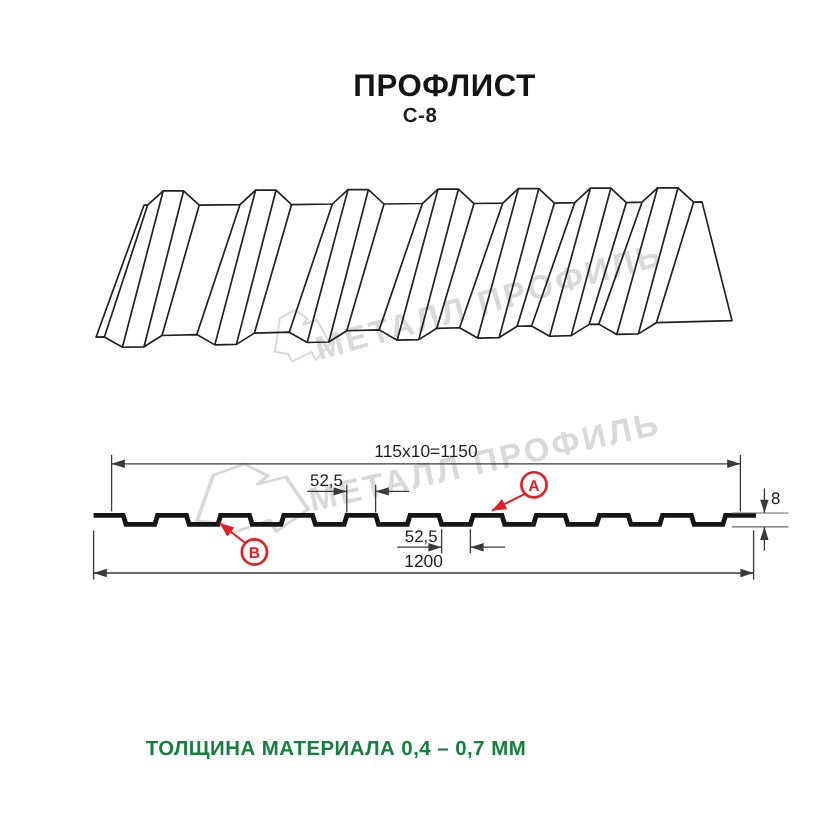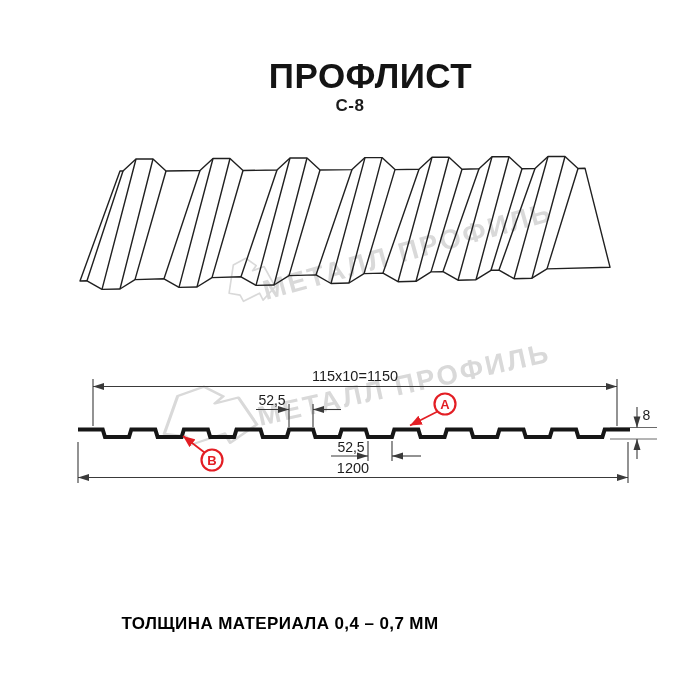--- a/index.html
+++ b/index.html
@@ -1,22 +1,22 @@
 <!DOCTYPE html>
 <html style="--accent: #e31e24; --wm: #d9d9d9;"><head>
 <meta charset="utf-8">
 <style>
   html,body{margin:0;padding:0;background:#fff;}
   .stage{position:relative;width:700px;height:700px;background:#fff;overflow:hidden;
          font-family:"Liberation Sans",sans-serif;}
   .header{position:absolute;top:56px;left:0;width:700px;text-align:center;}
-  .title{font-size:35px;font-weight:800;letter-spacing:.5px;color:#141414;padding-left:41px;}
+  .title{font-size:26px;font-weight:800;letter-spacing:.5px;color:#141414;padding-left:41px;}
   .subtitle{font-size:17px;font-weight:700;letter-spacing:.5px;color:#1b1b1b;}
   .footer{position:absolute;top:614px;left:0;width:560px;text-align:center;
-          font-size:17px;font-weight:700;letter-spacing:.4px;color:#000000;}
+          font-size:17px;font-weight:700;letter-spacing:.4px;color:#15803d;}
   svg{position:absolute;left:0;top:0;}
   .draw{fill:none;stroke:#202020;stroke-width:1.4;stroke-linejoin:round;}
   .profile{fill:none;stroke:#161616;stroke-width:4;stroke-linejoin:miter;}
   .dim{stroke:#3a3a3a;stroke-width:1.1;fill:none;}
   .dimthin{stroke:#6a6a6a;stroke-width:1;fill:none;}
   .dimtext{font-size:14.5px;fill:#1d1d1d;}
   .dimtext-s{font-size:14px;fill:#1d1d1d;}
   .dim-arr{fill:#3a3a3a;}
   .accent-stroke{fill:none;stroke:var(--accent,#e31e24);stroke-width:2.2;}
   .accent-line{stroke:var(--accent,#e31e24);stroke-width:1.7;fill:none;}

